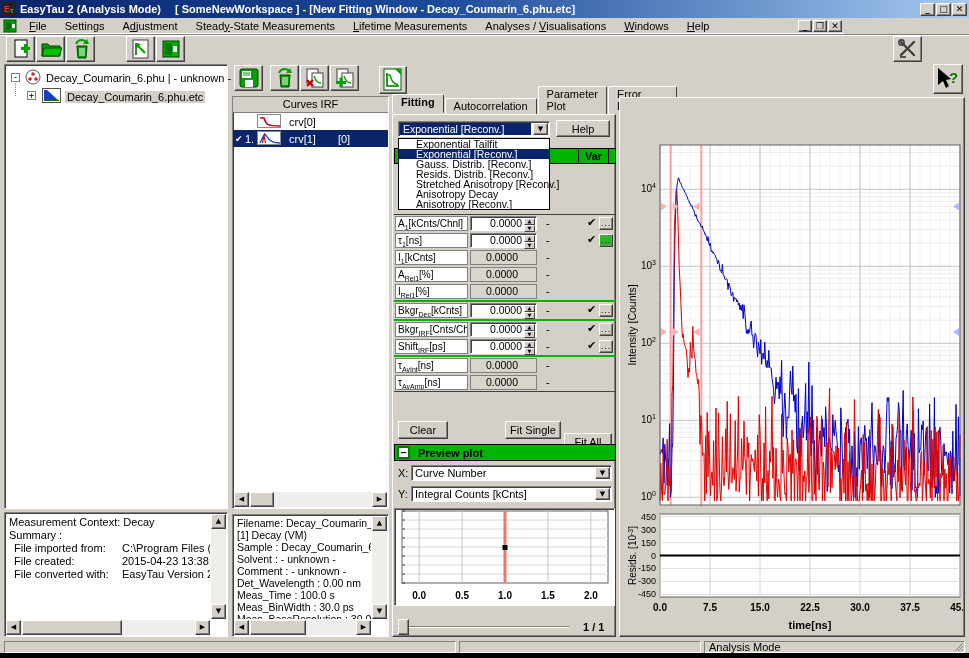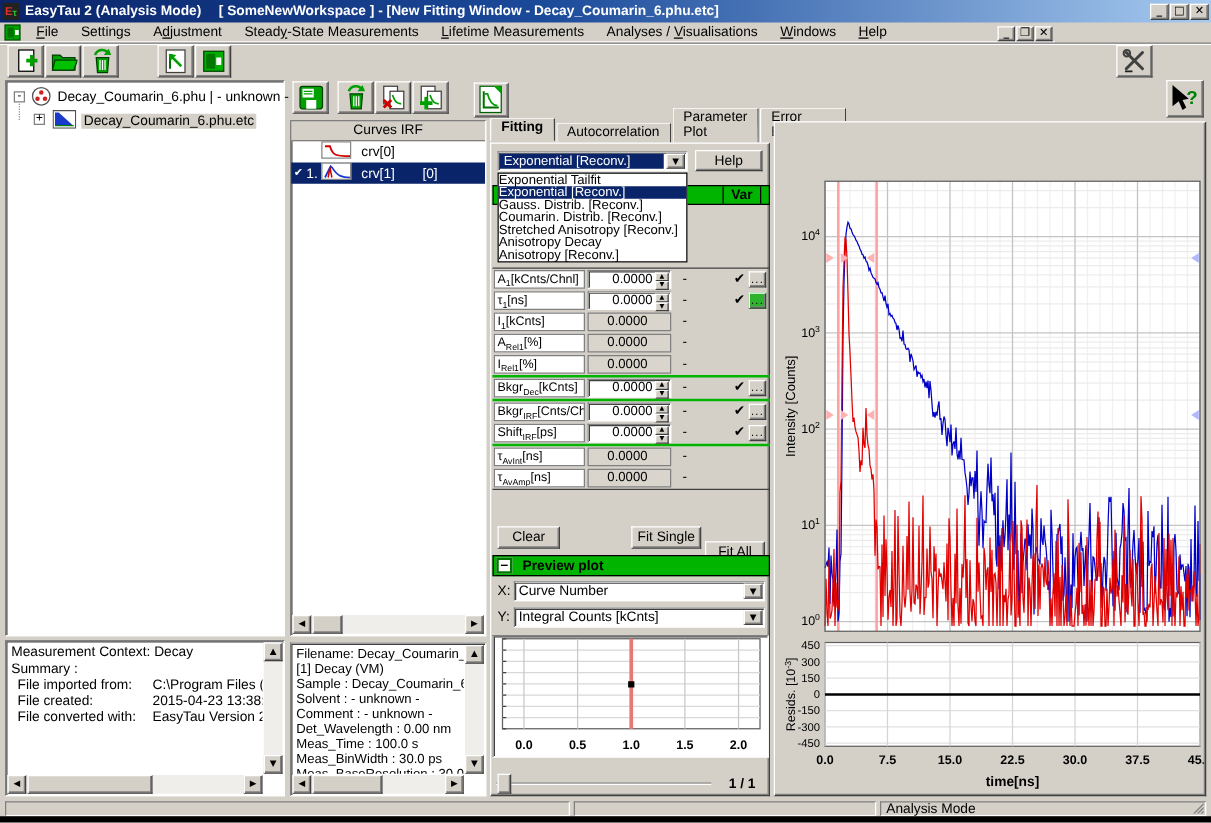--- a/index.html
+++ b/index.html
@@ -11,21 +11,21 @@
   .abs { position:absolute; }
   
   .raised { border:1px solid; border-color:#ffffff #404040 #404040 #ffffff; box-shadow: inset -1px -1px 0 #808080; background:#d4d0c8; }
   .sunken { border:1px solid; border-color:#808080 #ffffff #ffffff #808080; box-shadow: inset 1px 1px 0 #404040; background:#fff; }
   .btn { border:1px solid; border-color:#ffffff #404040 #404040 #ffffff; box-shadow: inset -1px -1px 0 #808080; background:#d4d0c8; display:flex; align-items:center; justify-content:center; cursor:default; }
   
   #titlebar { left:0; top:0; width:969px; height:18px; background:linear-gradient(to right,#0a246a,#1b4a9a 45%,#a6caf0); display:flex; align-items:center; padding:0 2px; }
   #titlebar .ttl { color:#fff; font-weight:bold; font-size:11px; margin-left:4px; white-space:nowrap; }
   .winbtn { width:15px; height:13px; font-size:9px; font-weight:bold; margin-left:1px; line-height:10px; font-family:"DejaVu Sans",sans-serif;}
   
-  #menubar { left:0; top:18px; width:844px; height:16px; display:flex; align-items:flex-end; border-bottom:1px solid #fff; }
+  #menubar { left:0; top:18px; width:844px; height:16px; display:flex; align-items:center; border-bottom:1px solid #fff; }
   .menu-item { padding:1px 9px; white-space:nowrap; }
   .menu-item u { text-decoration:underline; }
   
   #toolbar { left:0; top:34px; width:969px; height:28px; border-top:1px solid #808080; box-shadow: inset 0 1px 0 #fff; }
   .tbtn { width:29px; height:26px; }
   
   .txtpanel { background:#fff; font-size:11px; line-height:13px; overflow:hidden; }
   .txtline { white-space:nowrap; padding-left:3px; }
   .lbl-col { display:inline-block; width:108px; white-space:nowrap; overflow:hidden; vertical-align:top;}
   
@@ -41,21 +41,21 @@
   
   .tab { border:1px solid; border-color:#fff #404040 #d4d0c8 #fff; background:#d4d0c8; padding:1px 8px 2px 8px; margin-right:1px; border-radius:2px 2px 0 0; font-size:11px; position:relative; }
   .tab.active { font-weight:bold; top:-2px; padding-bottom:4px; z-index:3; }
   
   #fit-panel { left:392px; top:114px; width:224px; height:523px; }
   .combo { background:#fff; border:1px solid; border-color:#808080 #fff #fff #808080; box-shadow: inset 1px 1px 0 #404040; display:flex; align-items:center; }
   .combo .val { flex:1; padding:0 3px; white-space:nowrap; overflow:hidden; }
   .combo .arrow { width:15px; align-self:stretch; margin:1px; }
   .combo .arrow span{ font-size:7px; font-family:"DejaVu Sans",sans-serif;}
   .ddlist { background:#fff; border:1px solid #000; z-index:20; }
-  .dditem { height:10px; line-height:10px; font-size:10.5px; padding-left:0; white-space:nowrap; }
+  .dditem { height:10px; line-height:10px; font-size:10.5px; padding-left:17px; white-space:nowrap; }
   .dditem.hl { background:#0a246a; color:#fff; }
   .greenbar { background:#00b400; border:1px solid #000; }
   .prow { position:relative; height:17px; }
   .plabel { position:absolute; left:1px; top:1px; width:73px; height:15px; background:#fff; border:1px solid #808080; font-size:10px; line-height:13px; padding-left:2px; white-space:nowrap; overflow:hidden;}
   .plabel sub { font-size:7px; }
   .pval { position:absolute; left:76px; top:1px; width:67px; height:15px; background:#fff; border:1px solid; border-color:#808080 #fff #fff #808080; box-shadow:inset 1px 1px 0 #404040; font-size:10.5px; text-align:right; line-height:13px; padding-right:14px;}
   .pval.ro { background:#d9d5cd; padding-right:18px; box-shadow:none; border-color:#808080; }
   .spin { position:absolute; right:1px; top:1px; width:11px; height:11px; display:flex; flex-direction:column; }
   .spin div { flex:1; font-size:5px; line-height:5px; text-align:center; font-family:"DejaVu Sans",sans-serif; background:#d4d0c8; border:1px solid; border-color:#fff #404040 #404040 #fff; }
   .pdash { position:absolute; left:152px; top:2px; font-size:11px; }
@@ -291,21 +291,21 @@
     <div class="btn abs" style="left:163px; top:5px; width:54px; height:17px;">Help</div>
 
     <div class="greenbar abs" style="left:1px; top:33px; width:222px; height:16px;">
       <div style="position:absolute; left:183px; top:0; width:31px; height:14px; border-left:1px solid #000; border-right:1px solid #000; text-align:center; font-weight:bold; line-height:14px;">Var</div>
     </div>
 
     <div class="ddlist abs" style="left:5px; top:23px; width:152px;" id="dropdown-list">
         <div class="dditem">Exponential Tailfit</div>
         <div class="dditem hl">Exponential [Reconv.]</div>
         <div class="dditem">Gauss. Distrib. [Reconv.]</div>
-        <div class="dditem">Coumarin. Distrib. [Reconv.]</div>
+        <div class="dditem">Resids. Distrib. [Reconv.]</div>
         <div class="dditem">Stretched Anisotropy [Reconv.]</div>
         <div class="dditem">Anisotropy Decay</div>
         <div class="dditem">Anisotropy [Reconv.]</div>
       </div>
 
     <div class="abs" style="left:1px; top:99px; width:222px; border-top:1px solid #404040; border-bottom:1px solid #404040;" id="param-table">
         <div class="prow">
           <div class="plabel">A<sub>1</sub>[kCnts/Chnl]</div>
           <div class="pval">0.0000<div class="spin">
               <div>▲</div>

